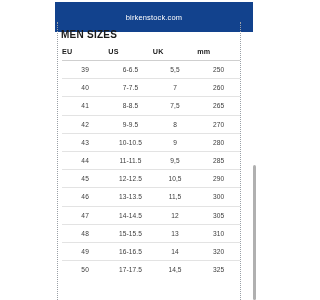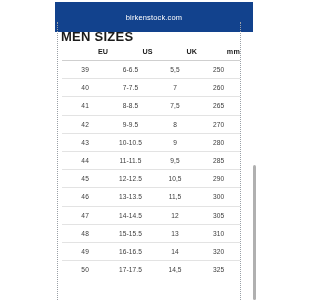--- a/index.html
+++ b/index.html
@@ -53,21 +53,21 @@
     border-left: 1px dotted #9aa0a6;
     border-right: 1px dotted #9aa0a6;
     box-sizing: border-box;
   }
 
   
   .heading {
     position: absolute;
     left: 61px;
     top: 29px;
-    font-size: 13px;
+    font-size: 10px;
     font-weight: bold;
     color: #1b1b1b;
     letter-spacing: 0.25px;
     white-space: nowrap;
   }
 
   
   .size-table {
     position: absolute;
     left: 62px;
@@ -78,21 +78,21 @@
   }
   .size-table col.c-eu { width: 26%; }
   .size-table col.c-us { width: 25%; }
   .size-table col.c-uk { width: 25%; }
   .size-table col.c-mm { width: 24%; }
 
   .size-table th {
     font-size: 7.2px;
     font-weight: bold;
     color: #1b1b1b;
-    text-align: right;
+    text-align: left;
     padding: 3px 0 4px 0;
     letter-spacing: 0.2px;
     border: 0;
   }
   .size-table td {
     font-size: 6.6px;
     font-weight: normal;
     color: #3c3c3c;
     text-align: center;
     padding: 5.1px 0 5.1px 0;

